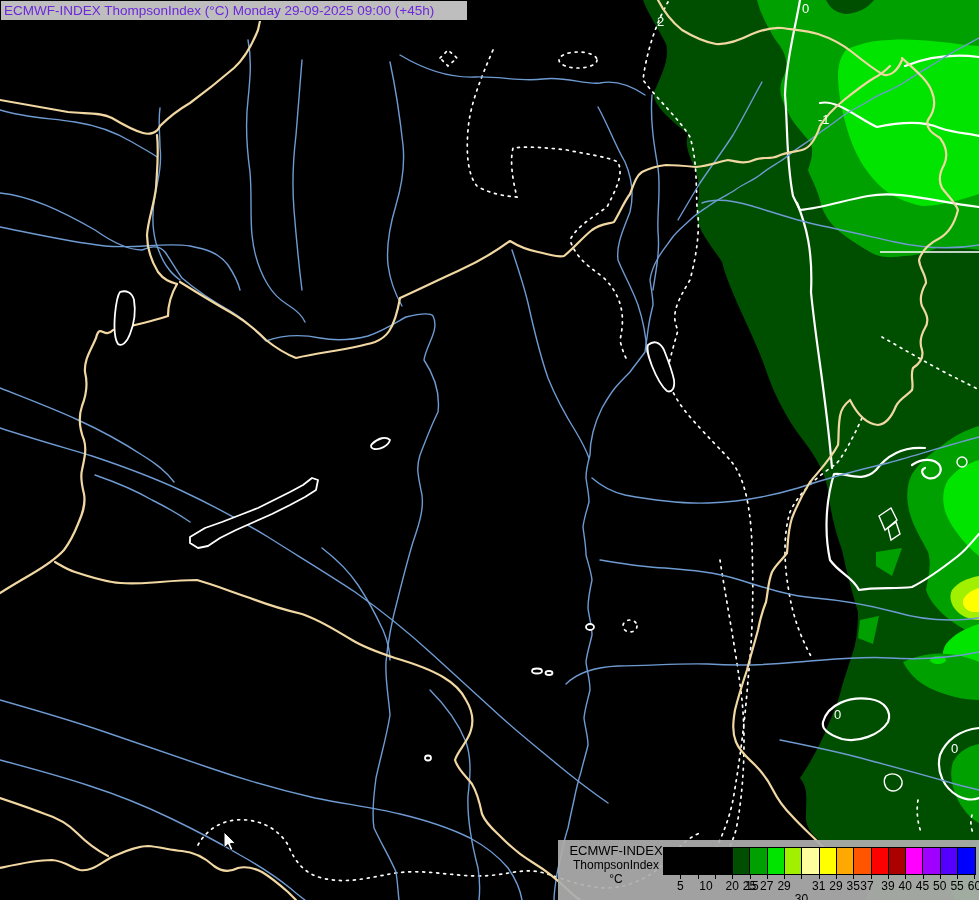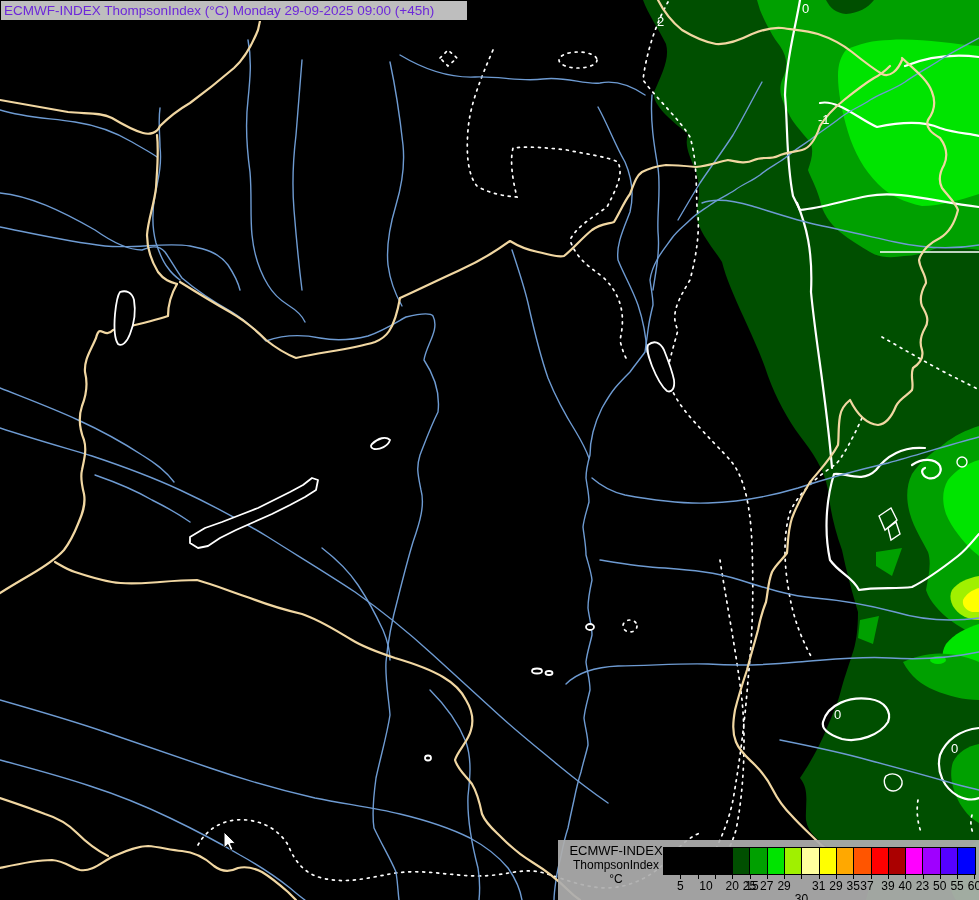--- a/index.html
+++ b/index.html
@@ -320,21 +320,21 @@
         <div class="ticklab" style="left: 173px;">29</div>
         <div class="tick" style="left: 190.3px;"></div>
         <div class="ticklab" style="left: 190.3px;">35</div>
         <div class="tick" style="left: 207.6px;"></div>
         <div class="ticklab" style="left: 204px;">37</div>
         <div class="tick" style="left: 224.9px;"></div>
         <div class="ticklab" style="left: 224.9px;">39</div>
         <div class="tick" style="left: 242.2px;"></div>
         <div class="ticklab" style="left: 242.2px;">40</div>
         <div class="tick" style="left: 259.5px;"></div>
-        <div class="ticklab" style="left: 259.5px;">23</div>
+        <div class="ticklab" style="left: 259.5px;">45</div>
         <div class="tick" style="left: 276.8px;"></div>
         <div class="ticklab" style="left: 276.8px;">50</div>
         <div class="tick" style="left: 294.1px;"></div>
         <div class="ticklab" style="left: 294.1px;">55</div>
         <div class="tick" style="left: 311.4px;"></div>
         <div class="ticklab" style="left: 311.4px;">60</div>
       </div>
   </div>
 
   <svg id="cursor" width="16" height="22" viewBox="0 0 16 22">

